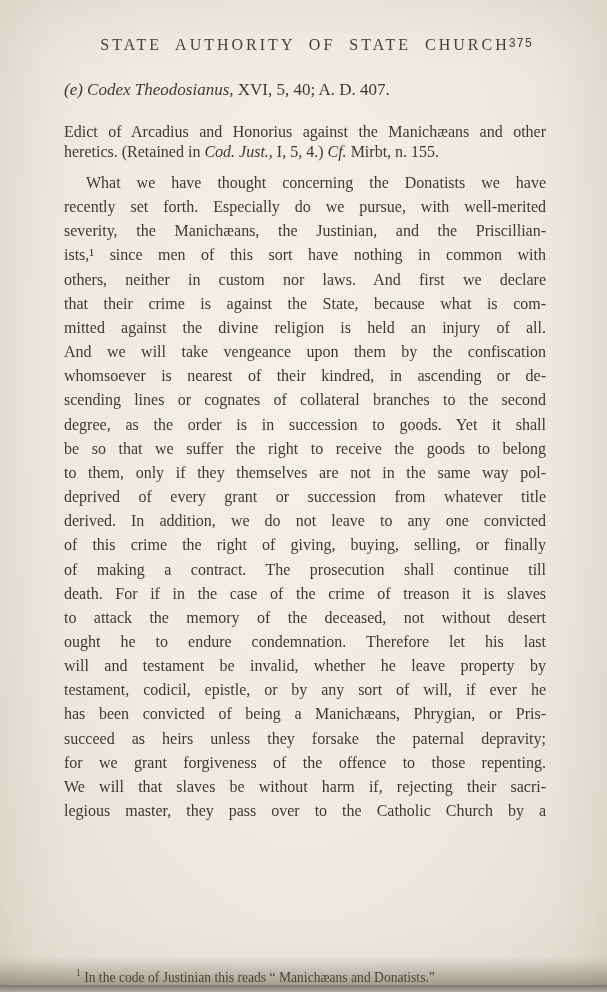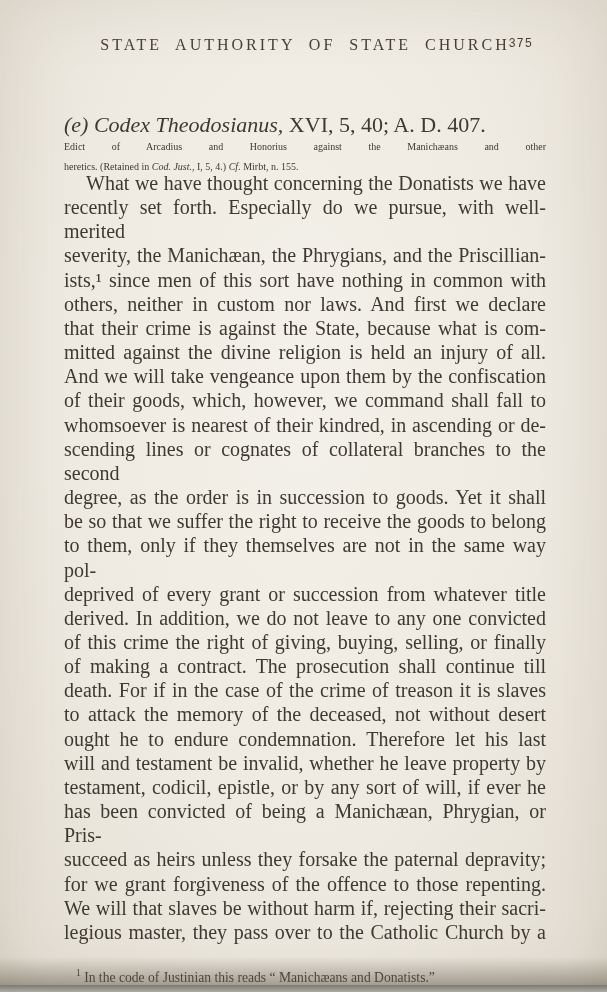--- a/index.html
+++ b/index.html
@@ -43,36 +43,35 @@
   .page-header .page-number {
     position: absolute; right: 13px; top: 1px;
     font-size: 12px;
     letter-spacing: 1px;
     color: #464036;
     font-family: Liberation Mono, monospace;
   }
 
   .section-heading {
     position: absolute; top: 80px; left: 64px; width: 482px;
-    font-size: 22px;
-    margin-top: 32px;
+    font-size: 17px;
   }
   .section-heading .it { font-style: italic; }
 
   .edict-note {
-    position: absolute; top: 137px; left: 64px; width: 482px;
-    font-size: 10px;
+    position: absolute; top: 122px; left: 64px; width: 482px;
+    font-size: 16px;
     line-height: 19.5px;
   }
   .edict-note .line { text-align: justify; text-align-last: justify; }
   .edict-note .line:last-child { text-align-last: left; }
 
   .body-text {
     position: absolute; top: 171px; left: 64px; width: 482px;
-    font-size: 20px;
+    font-size: 16px;
     line-height: 24.15px;
   }
   .body-text .line { text-align: justify; text-align-last: justify; }
   .body-text .line:first-child { text-indent: 22px; }
 
   .footnote {
     position: absolute; top: 969px; left: 64px; width: 482px;
     font-size: 13.6px;
     line-height: 18px;
     text-indent: 12px;
@@ -96,42 +95,41 @@
   </div>
 
   <div class="edict-note">
       <div class="line"><span>Edict of Arcadius and Honorius against the Manichæans and other</span></div>
       <div class="line"><span>heretics. (Retained in </span><i>Cod. Just.,</i><span> I, 5, 4.) </span><i>Cf.</i><span> Mirbt, n. 155.</span></div>
     </div>
 
   <div class="body-text">
       <div class="line"><span>What we have thought concerning the Donatists we have</span></div>
       <div class="line"><span>recently set forth. Especially do we pursue, with well-merited</span></div>
-      <div class="line"><span>severity, the Manichæan, the Phrygians, and the Priscillian-</span></div>
+      <div class="line"><span>severity, the Manichæans, the Justinian, and the Priscillian-</span></div>
       <div class="line"><span>ists,¹ since men of this sort have nothing in common with</span></div>
       <div class="line"><span>others, neither in custom nor laws. And first we declare</span></div>
       <div class="line"><span>that their crime is against the State, because what is com-</span></div>
       <div class="line"><span>mitted against the divine religion is held an injury of all.</span></div>
       <div class="line"><span>And we will take vengeance upon them by the confiscation</span></div>
-      <div class="line"><span>of their goods, which, however, we command shall fall to</span></div>
       <div class="line"><span>whomsoever is nearest of their kindred, in ascending or de-</span></div>
       <div class="line"><span>scending lines or cognates of collateral branches to the second</span></div>
       <div class="line"><span>degree, as the order is in succession to goods. Yet it shall</span></div>
       <div class="line"><span>be so that we suffer the right to receive the goods to belong</span></div>
       <div class="line"><span>to them, only if they themselves are not in the same way pol-</span></div>
       <div class="line"><span>deprived of every grant or succession from whatever title</span></div>
       <div class="line"><span>derived. In addition, we do not leave to any one convicted</span></div>
       <div class="line"><span>of this crime the right of giving, buying, selling, or finally</span></div>
       <div class="line"><span>of making a contract. The prosecution shall continue till</span></div>
       <div class="line"><span>death. For if in the case of the crime of treason it is slaves</span></div>
       <div class="line"><span>to attack the memory of the deceased, not without desert</span></div>
       <div class="line"><span>ought he to endure condemnation. Therefore let his last</span></div>
       <div class="line"><span>will and testament be invalid, whether he leave property by</span></div>
       <div class="line"><span>testament, codicil, epistle, or by any sort of will, if ever he</span></div>
-      <div class="line"><span>has been convicted of being a Manichæan, Phrygian, or Pris-</span></div>
+      <div class="line"><span>has been convicted of being a Manichæans, Phrygian, or Pris-</span></div>
       <div class="line"><span>succeed as heirs unless they forsake the paternal depravity;</span></div>
       <div class="line"><span>for we grant forgiveness of the offence to those repenting.</span></div>
       <div class="line"><span>We will that slaves be without harm if, rejecting their sacri-</span></div>
       <div class="line"><span>legious master, they pass over to the Catholic Church by a</span></div>
     </div>
 
   <div class="footnote">
     <sup>1</sup><span> In the code of Justinian this reads “ Manichæans and Donatists.”</span>
   </div>
 

